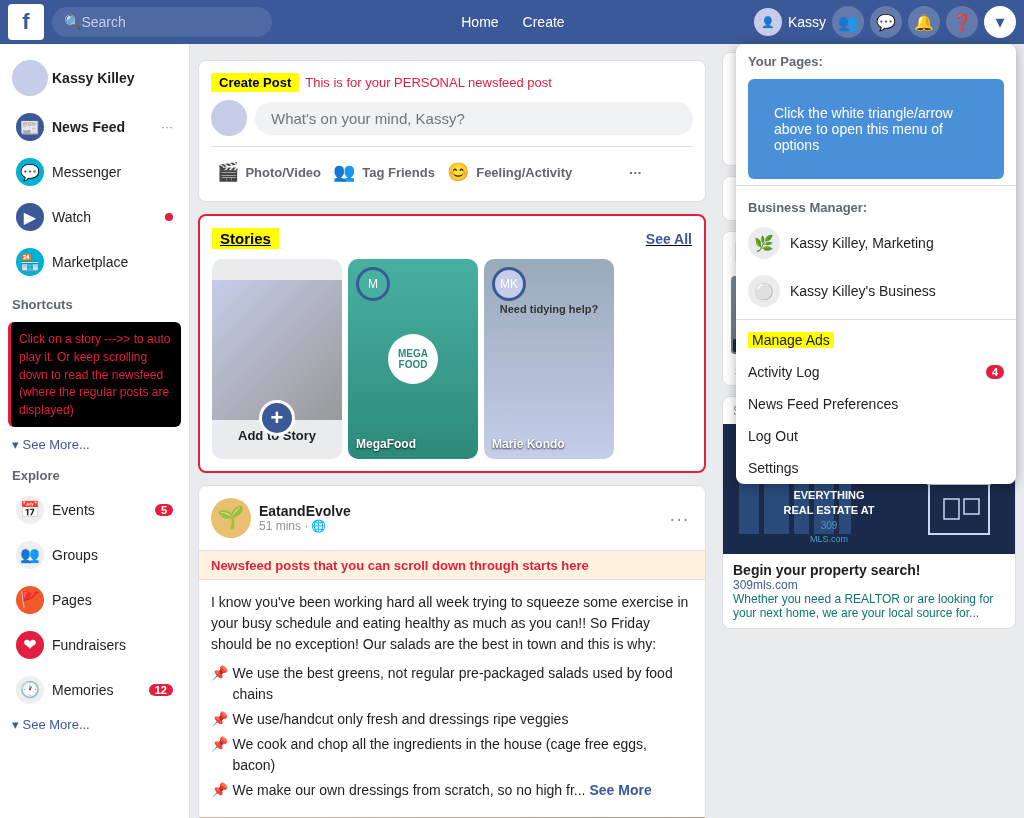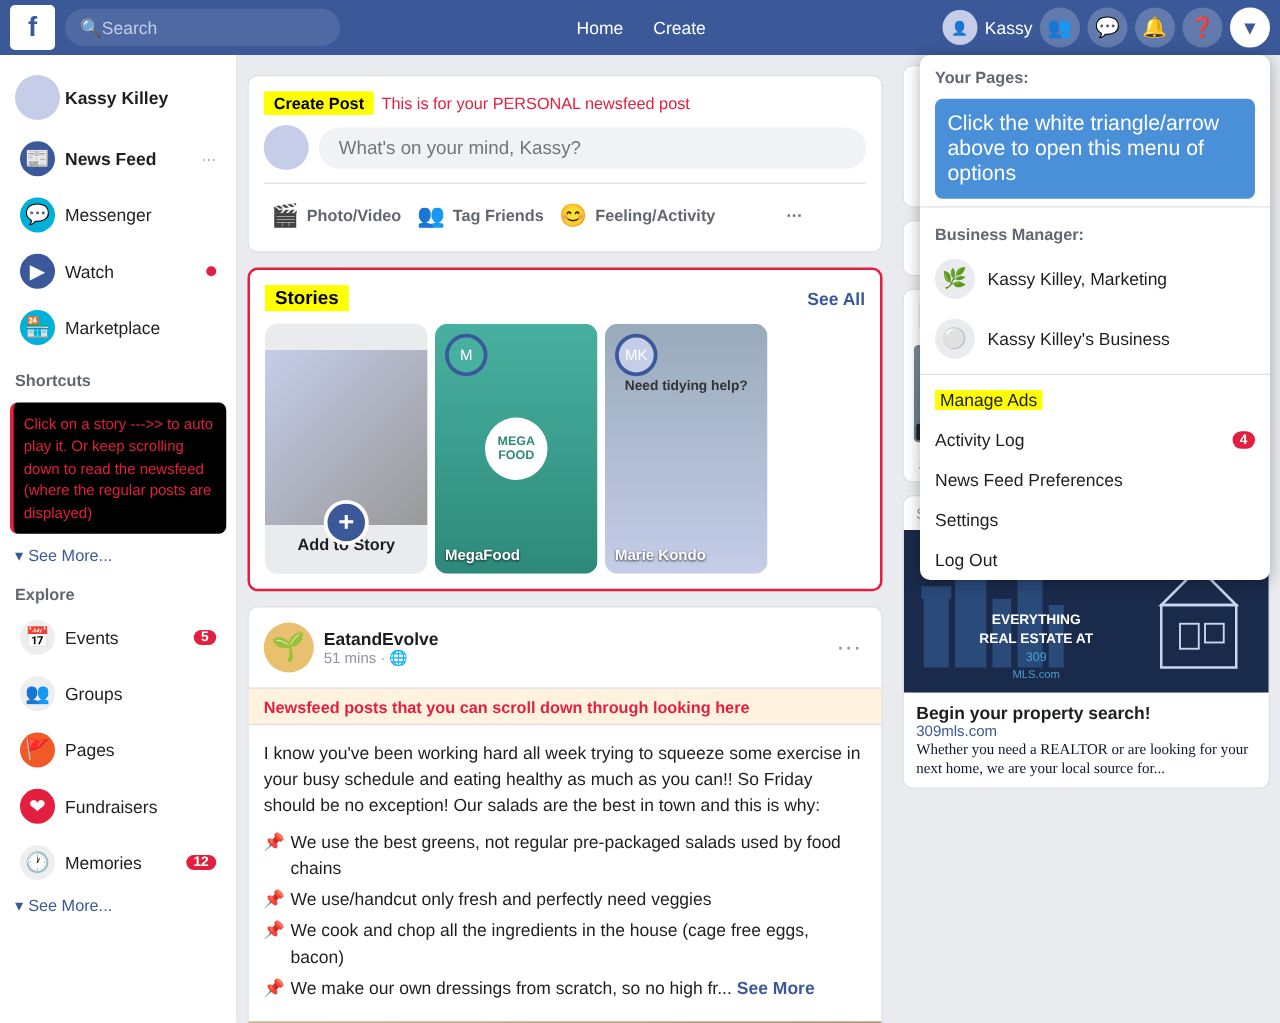--- a/index.html
+++ b/index.html
@@ -188,21 +188,21 @@
 
     
     .stories-section {
       background: #fff;
       border-radius: 8px;
       border: 2px solid #e41e3f;
       margin-bottom: 12px;
       padding: 12px;
     }
     .stories-header {
-      display: flex; justify-content: space-between; align-items: center; margin-bottom: 10px;
+      display: flex; justify-content: space-between; align-items: center; margin-bottom: 10px; text-decoration: underline;
     }
     .stories-title {
       background: #ffff00;
       padding: 2px 8px;
       font-size: 15px;
       font-weight: bold;
       color: #000;
     }
     .stories-see-all { color: #3b5998; font-size: 14px; cursor: pointer; font-weight: 600; }
     .stories-grid {
@@ -301,23 +301,23 @@
       border-radius: 8px;
       box-shadow: 0 2px 12px rgba(0,0,0,0.3);
       z-index: 200;
       overflow: hidden;
     }
     .dropdown-section-title { font-size: 13px; font-weight: 700; color: #606770; padding: 10px 12px 4px; }
     .dropdown-annotation {
       background: #4a90d9;
       margin: 6px 12px;
       border-radius: 6px;
-      padding: 10px;
+      padding: 26px;
       color: #fff;
-      font-size: 17px;
+      font-size: 14px;
       font-weight: 500;
     }
     .dropdown-item {
       display: flex; align-items: center; gap: 10px;
       padding: 8px 12px;
       cursor: pointer;
       font-size: 14px;
       color: #1c1e21;
     }
     .dropdown-item-icon { width: 32px; height: 32px; border-radius: 50%; background: #e9ebee; display: flex; align-items: center; justify-content: center; font-size: 16px; flex-shrink: 0; }
@@ -333,21 +333,21 @@
       overflow: hidden;
     }
     .ad-header { display: flex; align-items: center; justify-content: space-between; padding: 6px 10px; }
     .ad-sponsored { font-size: 12px; color: #90949c; }
     .ad-title-text { background: #ffff00; font-size: 13px; font-weight: bold; color: #000; padding: 0 4px; }
     .ad-create { color: #3b5998; font-size: 12px; cursor: pointer; }
     .ad-image { width: 100%; height: 130px; background: #1a2a4a; display: flex; align-items: center; justify-content: center; position: relative; overflow: hidden; }
     .ad-body { padding: 8px 10px; }
     .ad-body-title { font-size: 14px; font-weight: 700; color: #1c1e21; }
     .ad-body-url { font-size: 12px; color: #3b5998; }
-    .ad-body-desc { font-size: 12px; color: #0f172a; font-family: Liberation Serif, serif; }
+    .ad-body-desc { font-size: 12px; color: #0f766e; }
     .story-side-item { display: flex; align-items: center; gap: 8px; padding: 6px 8px; cursor: pointer; border-radius: 6px; }
     .story-side-icon { width: 36px; height: 36px; border-radius: 50%; display: flex; align-items: center; justify-content: center; font-size: 18px; flex-shrink: 0; }
     .story-side-text { font-size: 13px; color: #1c1e21; }
 
     
     ::-webkit-scrollbar { width: 6px; }
     ::-webkit-scrollbar-track { background: transparent; }
     ::-webkit-scrollbar-thumb { background: #c5cde8; border-radius: 3px; }
 
     .stories-sidebar-widget {
@@ -404,24 +404,24 @@
     </div>
   </div>
   <div class="dropdown-item">
     <span>Activity Log</span>
     <span class="dropdown-item-badge">4</span>
   </div>
   <div class="dropdown-item">
     <span>News Feed Preferences</span>
   </div>
   <div class="dropdown-item">
+    <span>Log Out</span>
+  </div>
+  <div class="dropdown-item">
     <span>Settings</span>
-  </div>
-  <div class="dropdown-item">
-    <span>Log Out</span>
   </div>
 </div>
 
 <div class="main-layout">
 
   <aside class="left-sidebar">
     <div class="sidebar-profile">
       <div class="sidebar-avatar"></div>
       <span class="sidebar-username">Kassy Killey</span>
     </div>
@@ -559,31 +559,31 @@
           <div class="post-author">EatandEvolve</div>
           <div class="post-time">
             <span>51 mins</span>
             <span> · </span>
             <span>🌐</span>
           </div>
         </div>
         <span class="post-more">···</span>
       </div>
       <div style="background:#fff3e0;padding:6px 12px;border-top:1px solid #dddfe2;border-bottom:1px solid #dddfe2;">
-        <span style="color:#e41e3f;font-size:13px;font-weight:600;">Newsfeed posts that you can scroll down through looking here</span>
+        <span style="color:#e41e3f;font-size:13px;font-weight:600;">Newsfeed posts that you can scroll down through starts here</span>
       </div>
       <div class="post-body">
         <div class="post-body-text">I know you've been working hard all week trying to squeeze some exercise in your busy schedule and eating healthy as much as you can!! So Friday should be no exception! Our salads are the best in town and this is why:</div>
         <div class="post-bullet">
           <span>📌</span>
           <span>We use the best greens, not regular pre-packaged salads used by food chains</span>
         </div>
         <div class="post-bullet">
           <span>📌</span>
-          <span>We use/handcut only fresh and perfectly need veggies</span>
+          <span>We use/handcut only fresh and dressings ripe veggies</span>
         </div>
         <div class="post-bullet">
           <span>📌</span>
           <span>We cook and chop all the ingredients in the house (cage free eggs, bacon)</span>
         </div>
         <div class="post-bullet">
           <span>📌</span>
           <span>We make our own dressings from scratch, so no high fr...</span>
           <span class="post-see-more">See More</span>
         </div>

